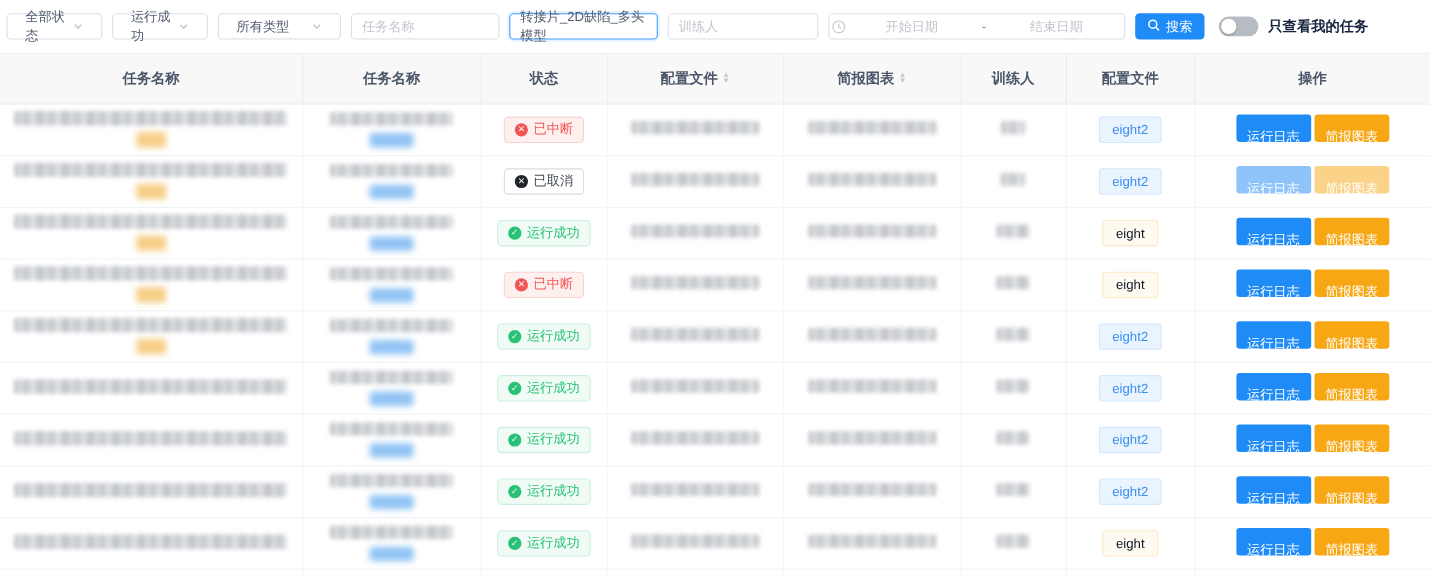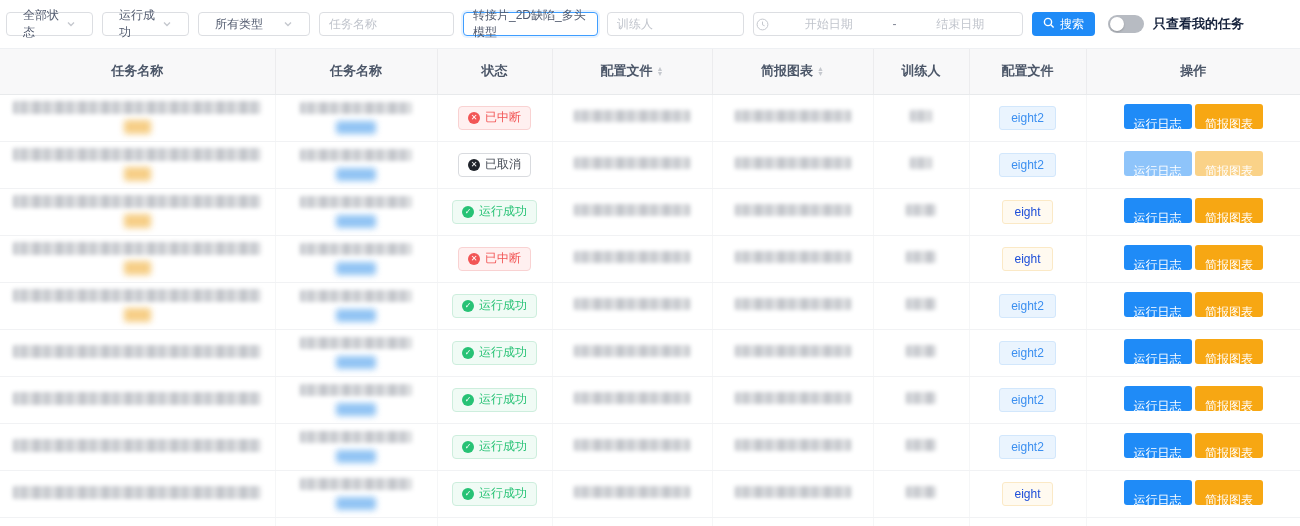--- a/index.html
+++ b/index.html
@@ -58,21 +58,21 @@
   .badge-error { color:#f25555; background:#fff0f0; border-color:#f9d2d2; }
   .badge-error .badge-icon { background:#f25555; }
   .badge-cancel { color:#454b55; background:#fff; border-color:#d9dbdf; }
   .badge-cancel .badge-icon { background:#20242b; }
   .badge-success { color:#27c275; background:#f0fbf5; border-color:#cdeedd; }
   .badge-success .badge-icon { background:#27c275; }
 
   
   .host-tag { display:inline-block; padding:4px 11px; border-radius:3px; font-size:12px; border:1px solid transparent; }
   .host-blue { color:#3b8ff0; background:#eaf4fe; border-color:#d2e7fc; }
-  .host-yellow { color:#1d4ed8; background:#fffaf0; border-color:#fbe9c6; }
+  .host-yellow { color:#0f172a; background:#fffaf0; border-color:#fbe9c6; }
 
   
   .btn { height:25px; padding:12px 10px; border:none; border-radius:3px; color:#fff; font-size:12px; cursor:pointer; }
   .btn-blue { background:#1f8bf7; }
   .btn-orange { background:#f7a713; margin-left:0;text-align:right; }
   .btn.disabled { opacity:.5; cursor:not-allowed; }
 
   .partial-row td { border-bottom:none; }
 </style>
 </head>

